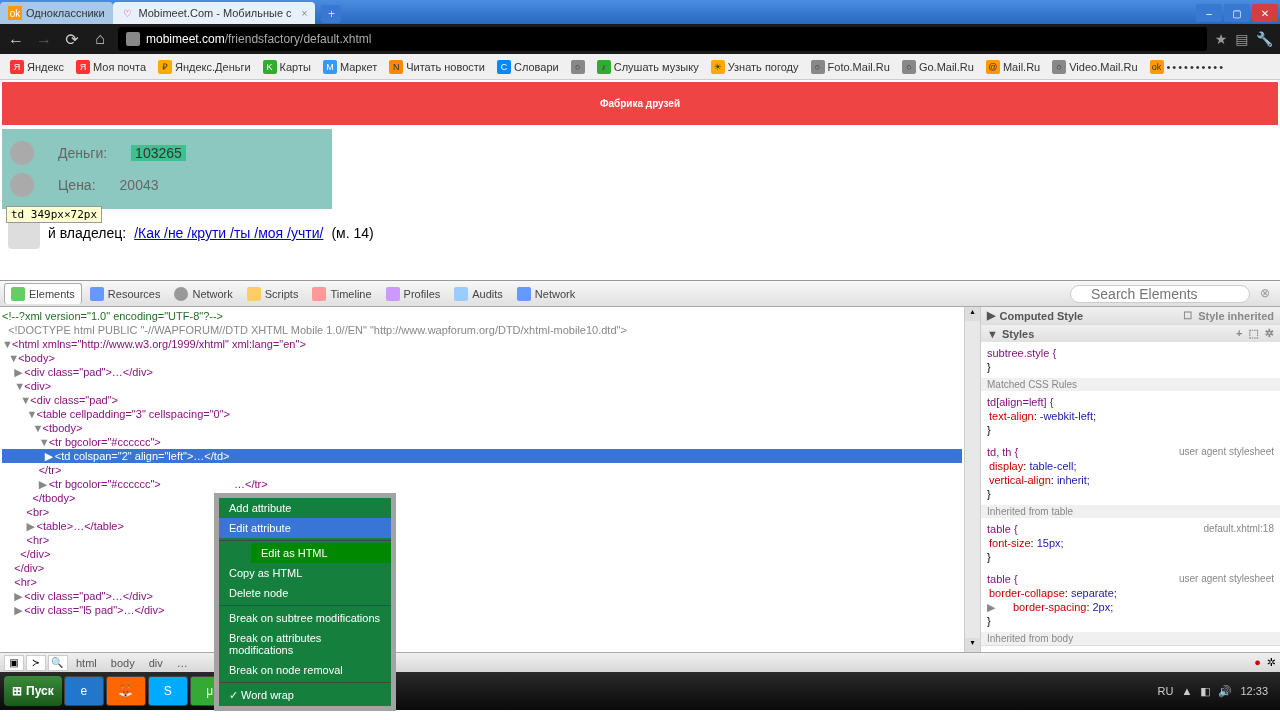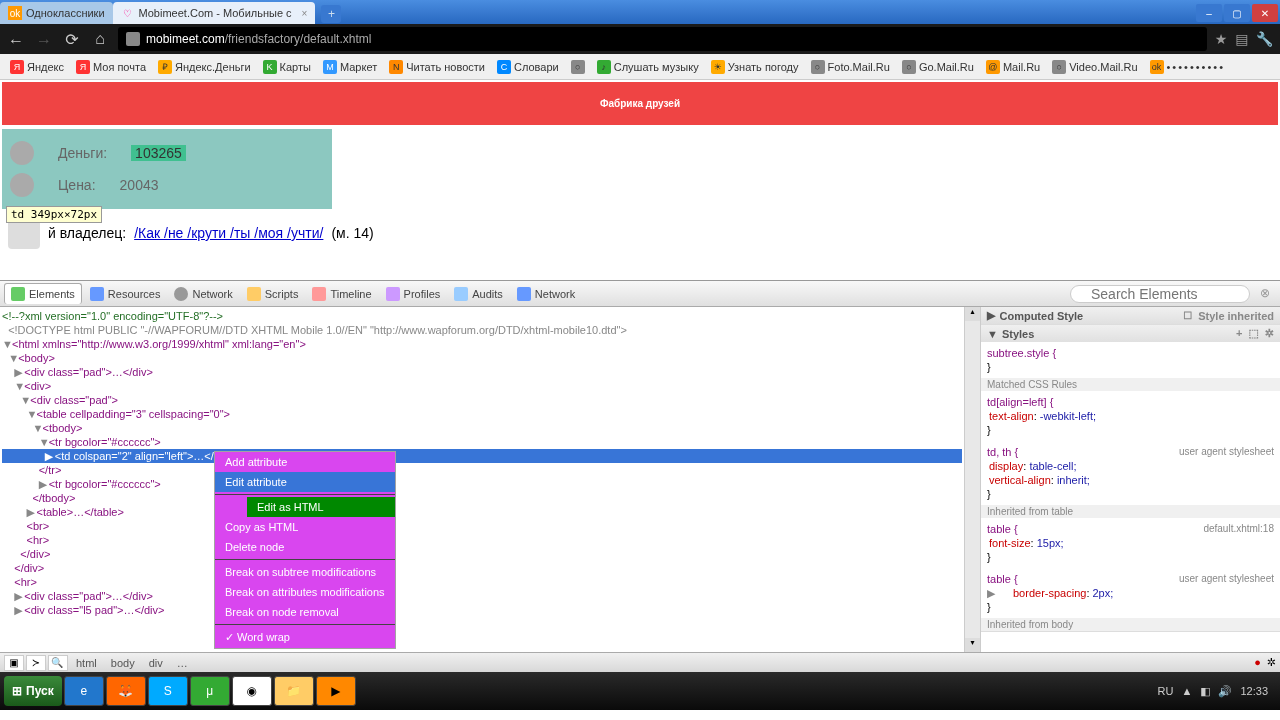--- a/index.html
+++ b/index.html
@@ -80,21 +80,21 @@
 .sidebar-content .pval { color: #1a1aa6; }
 .sidebar-content .link { color: #888; float: right; font-size: 10px; }
 .matched-rules { background: #f0f0f0; padding: 1px 6px; color: #888; font-size: 10px; }
 
 .dt-footer { height: 20px; background: linear-gradient(#f0f0f0, #d8d8d8); border-top: 1px solid #aaa; display: flex; align-items: center; padding: 0 4px; gap: 2px; font-size: 11px; }
 .dt-footer .btn { width: 20px; height: 16px; border: 1px solid #ccc; background: #fff; display: flex; align-items: center; justify-content: center; font-size: 10px; }
 .dt-footer .crumb { padding: 1px 6px; color: #555; }
 .dt-footer-right { margin-left: auto; display: flex; gap: 6px; }
 
 
-.context-menu { position: absolute; left: 214px; top: 451px; width: 182px; background: #d946ef; border: 1px solid #a3a3a3; font-size: 11px; color: #fff; z-index: 100; }
+.context-menu { position: absolute; left: 214px; top: 493px; width: 182px; background: #15803d; border: 5px solid #a3a3a3; font-size: 11px; color: #fff; z-index: 100; }
 .context-menu .item { padding: 4px 10px; }
 .context-menu .item:hover, .context-menu .item.hover { background: #008800; margin-left: 32px; }
 .context-menu .hovered { background: #3875d7; }
 .context-menu .sep { height: 1px; background: #444; margin: 2px 0; }
 .context-menu .check { display: inline-block; width: 12px; }
 
 
 .taskbar { height: 38px; background: linear-gradient(#2a2a2a, #0a0a0a); display: flex; align-items: center; padding: 0 4px; gap: 2px; }
 .start-btn { height: 30px; padding: 0 8px; background: linear-gradient(#3a8a3a, #1a5a1a); border-radius: 4px; color: #fff; display: flex; align-items: center; gap: 4px; font-size: 12px; font-weight: bold; }
 .task-icon { width: 40px; height: 30px; border-radius: 3px; display: flex; align-items: center; justify-content: center; border: 1px solid #444; }
@@ -273,22 +273,22 @@
 <div class="dt-line">    <span class="arrow">▶</span><span class="tag">&lt;div class="pad"&gt;…&lt;/div&gt;</span></div>
 <div class="dt-line">    <span class="arrow">▼</span><span class="tag">&lt;div&gt;</span></div>
 <div class="dt-line">      <span class="arrow">▼</span><span class="tag">&lt;div class="pad"&gt;</span></div>
 <div class="dt-line">        <span class="arrow">▼</span><span class="tag">&lt;table cellpadding="3" cellspacing="0"&gt;</span></div>
 <div class="dt-line">          <span class="arrow">▼</span><span class="tag">&lt;tbody&gt;</span></div>
 <div class="dt-line">            <span class="arrow">▼</span><span class="tag">&lt;tr bgcolor="#cccccc"&gt;</span></div>
 <div class="dt-line selected">              <span class="arrow">▶</span><span>&lt;td colspan="2" align="left"&gt;…&lt;/td&gt;</span></div>
 <div class="dt-line">            <span class="tag">&lt;/tr&gt;</span></div>
 <div class="dt-line">            <span class="arrow">▶</span><span class="tag">&lt;tr bgcolor="#cccccc"&gt;                        …&lt;/tr&gt;</span></div>
 <div class="dt-line">          <span class="tag">&lt;/tbody&gt;</span></div>
+<div class="dt-line">        <span class="tag">&lt;br&gt;</span></div>
 <div class="dt-line">        <span class="arrow">▶</span><span class="tag">&lt;table&gt;…&lt;/table&gt;</span></div>
-<div class="dt-line">        <span class="tag">&lt;br&gt;</span></div>
 <div class="dt-line">        <span class="tag">&lt;hr&gt;</span></div>
 <div class="dt-line">      <span class="tag">&lt;/div&gt;</span></div>
 <div class="dt-line">    <span class="tag">&lt;/div&gt;</span></div>
 <div class="dt-line">    <span class="tag">&lt;hr&gt;</span></div>
 <div class="dt-line">    <span class="arrow">▶</span><span class="tag">&lt;div class="pad"&gt;…&lt;/div&gt;</span></div>
 <div class="dt-line">    <span class="arrow">▶</span><span class="tag">&lt;div class="l5 pad"&gt;…&lt;/div&gt;</span></div>
     </div>
     <div class="dt-scroll-right">
       <div class="up">▴</div>
         <div style="flex:1"></div>
@@ -333,20 +333,21 @@
           <div>}</div>
         </div>
         <div class="matched-rules">Inherited from table</div>
         <div class="sidebar-content">
           <div><span class="selector">table {</span><span class="link">default.xhtml:18</span></div>
           <div><span class="prop">font-size</span>: <span class="pval">15px;</span></div>
           <div>}</div>
         </div>
         <div class="sidebar-content">
           <div><span class="selector">table {</span><span class="link">user agent stylesheet</span></div>
+          <div><span class="prop">border-collapse</span>: <span class="pval">separate;</span></div>
           <div><span class="arrow">▶</span><span class="prop" style="margin-left:16px">border-spacing</span>: <span class="pval">2px;</span></div>
           <div>}</div>
         </div>
         <div class="matched-rules">Inherited from body</div>
       </div>
     </div>
   </div>
 
   <div class="dt-footer">
     <div class="btn">▣</div>

